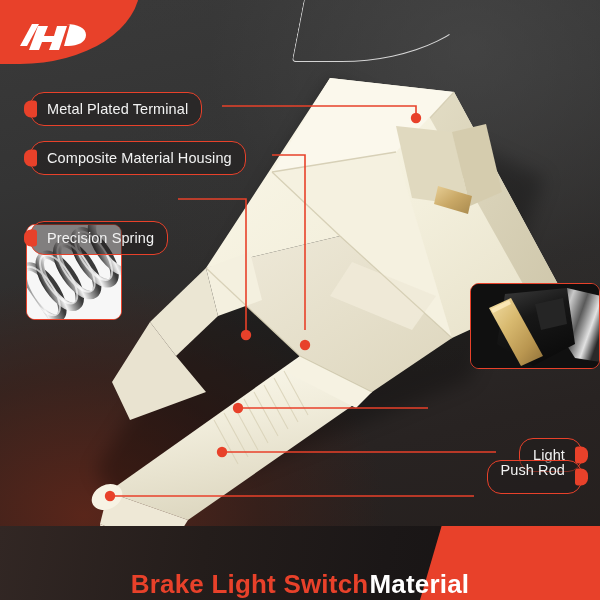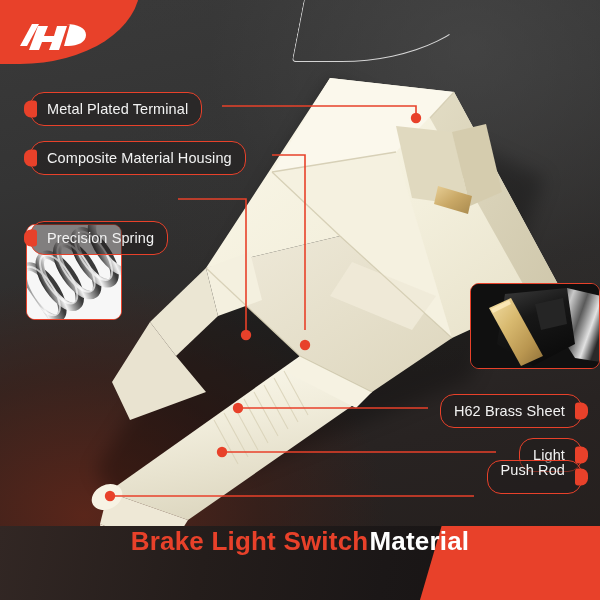--- a/index.html
+++ b/index.html
@@ -99,21 +99,21 @@
   }
   .banner-wedge {
     position:absolute; top:0; right:0;
     width:180px; height:74px;
     background:#e8412a;
     clip-path:polygon(12% 0, 100% 0, 100% 100%, 0% 100%);
   }
   .banner-title {
     position:absolute; left:0; top:0;
     width:600px; height:74px;
-    display:flex; align-items:flex-start; justify-content:center;
+    display:flex; align-items:flex-end; justify-content:center;
     gap:1px;
     font-size:26px; font-weight:bold; letter-spacing:.2px;
   }
   .t-orange { color:#e8412a; }
   .t-white  { color:#ffffff; }
 </style>
 </head>
 <body>
 
 <div id="stage">
@@ -311,24 +311,20 @@
   <div class="pill left" style="left:30px; top:141px;">
     <i class="tab"></i>
     <span>Composite Material Housing</span>
   </div>
 
   <div class="pill left" style="left:30px; top:185px;margin-top:36px;">
     <i class="tab"></i>
     <span>Precision Spring</span>
   </div>
 
-  <div class="pill right" style="right:18px; top:394px;">
-    <span>H62 Brass Sheet</span>
-    <i class="tab"></i>
-  </div>
 
   <div class="pill right" style="right:18px; top:438px;">
     <span>Light</span>
     <i class="tab"></i>
   </div>
 
   <div class="pill right" style="right:18px; top:460px;align-items:flex-end;">
     <span>Push Rod</span>
     <i class="tab"></i>
   </div>

